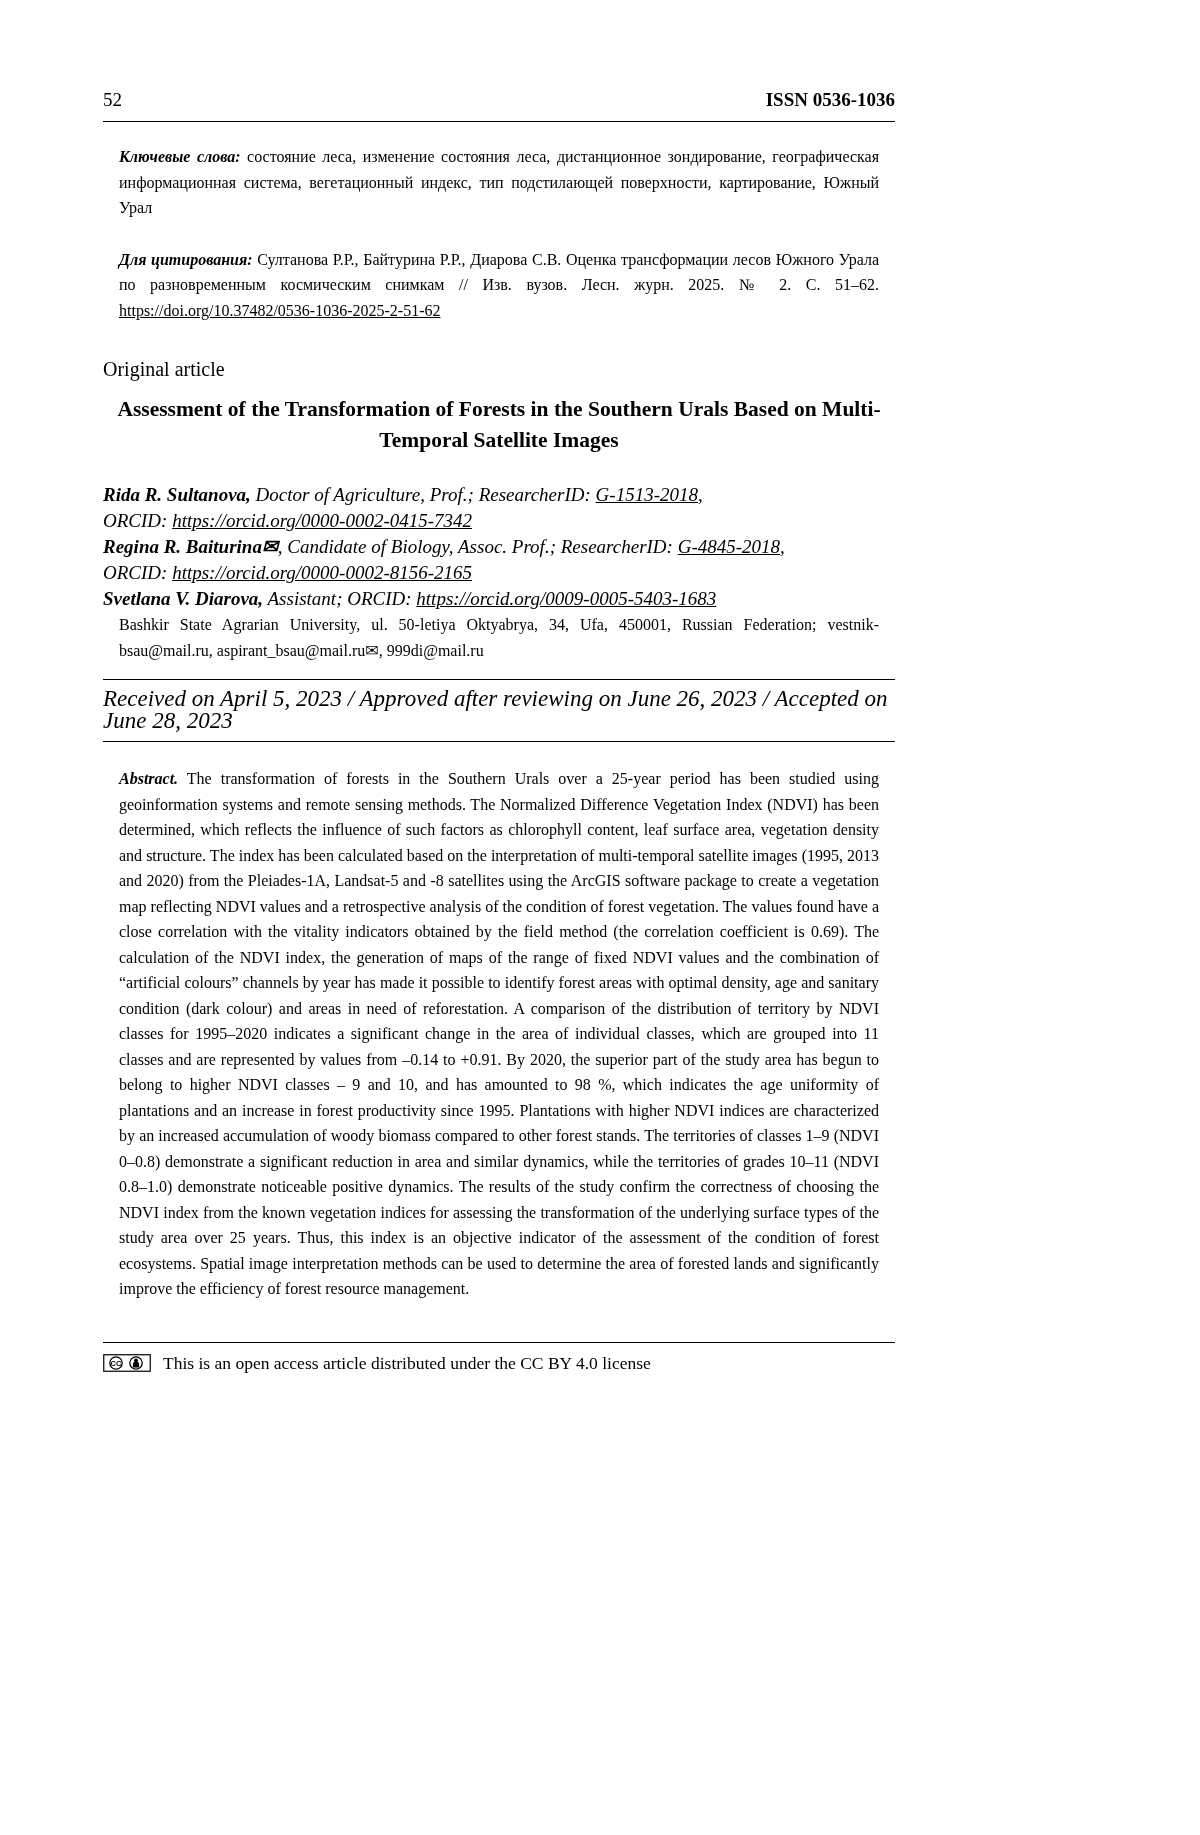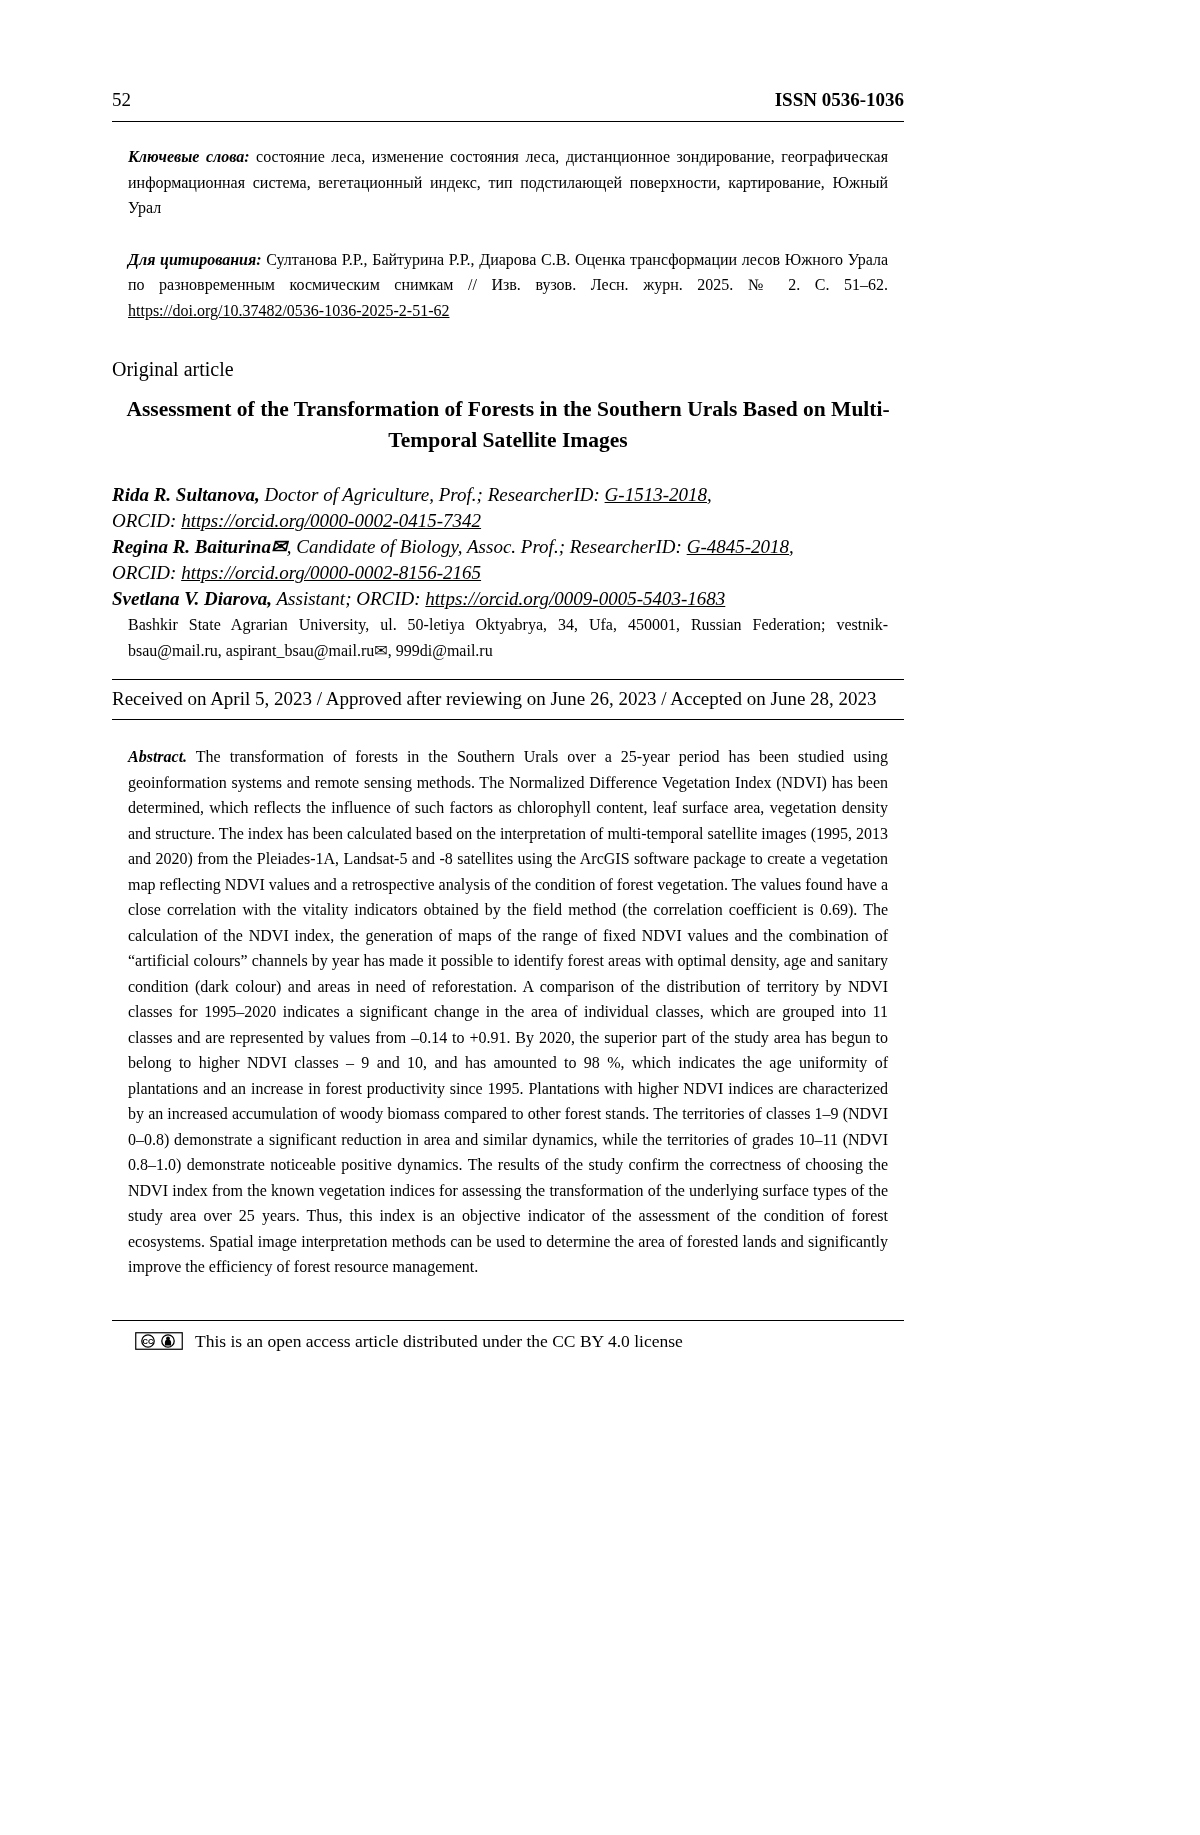--- a/index.html
+++ b/index.html
@@ -4,21 +4,21 @@
 <style>
   html, body { margin: 0; padding: 0; }
   body {
     width: 1200px; height: 1835px;
     background: #ffffff;
     font-family: "Liberation Serif", serif;
     color: #000;
     -webkit-font-smoothing: antialiased;
   }
   .page { position: relative; width: 1200px; height: 1835px; overflow: hidden; background: #fff; }
-  .content { position: absolute; left: 112px; top: 0; width: 792px; }
+  .content { position: absolute; left: 103px; top: 0; width: 792px; }
 
   .header {
     margin-top: 88px;
     display: flex; justify-content: space-between; align-items: baseline;
     font-size: 19px; line-height: 24px;
     border-bottom: 1.5px solid #000;
     padding-bottom: 9px;
   }
   .header .journal { font-weight: bold; }
   .header .issn { font-weight: bold; }
@@ -43,31 +43,31 @@
     font-weight: bold; text-align: center;
   }
 
   .authors { margin-top: 26px; font-size: 19px; line-height: 26px; }
   .author-block { margin: 0; }
   .affiliation { margin-top: 0; }
 
   .rule { border-top: 1px solid #000; height: 0; }
   .rule-top { margin-top: 16px; }
   .received {
-    font-size: 19px; line-height: 22px; 
+    font-size: 23px; line-height: 22px; font-style: italic;
     padding: 8px 0 9px 0;
   }
 
   .abstract { margin-top: 24px; }
 
   .footer-rule { margin-top: 40px; }
   .footer {
     margin-top: 9px;
     display: flex; align-items: center; gap: 12px;
-    font-size: 17.5px; line-height: 22px; margin-left: 23px;
+    font-size: 17.5px; line-height: 22px;
   }
   .cc-badge { display: inline-flex; align-items: center; }
 </style>
 </head>
 <body>
 
 <div class="page">
   <div class="content">
 
     <div class="header">

